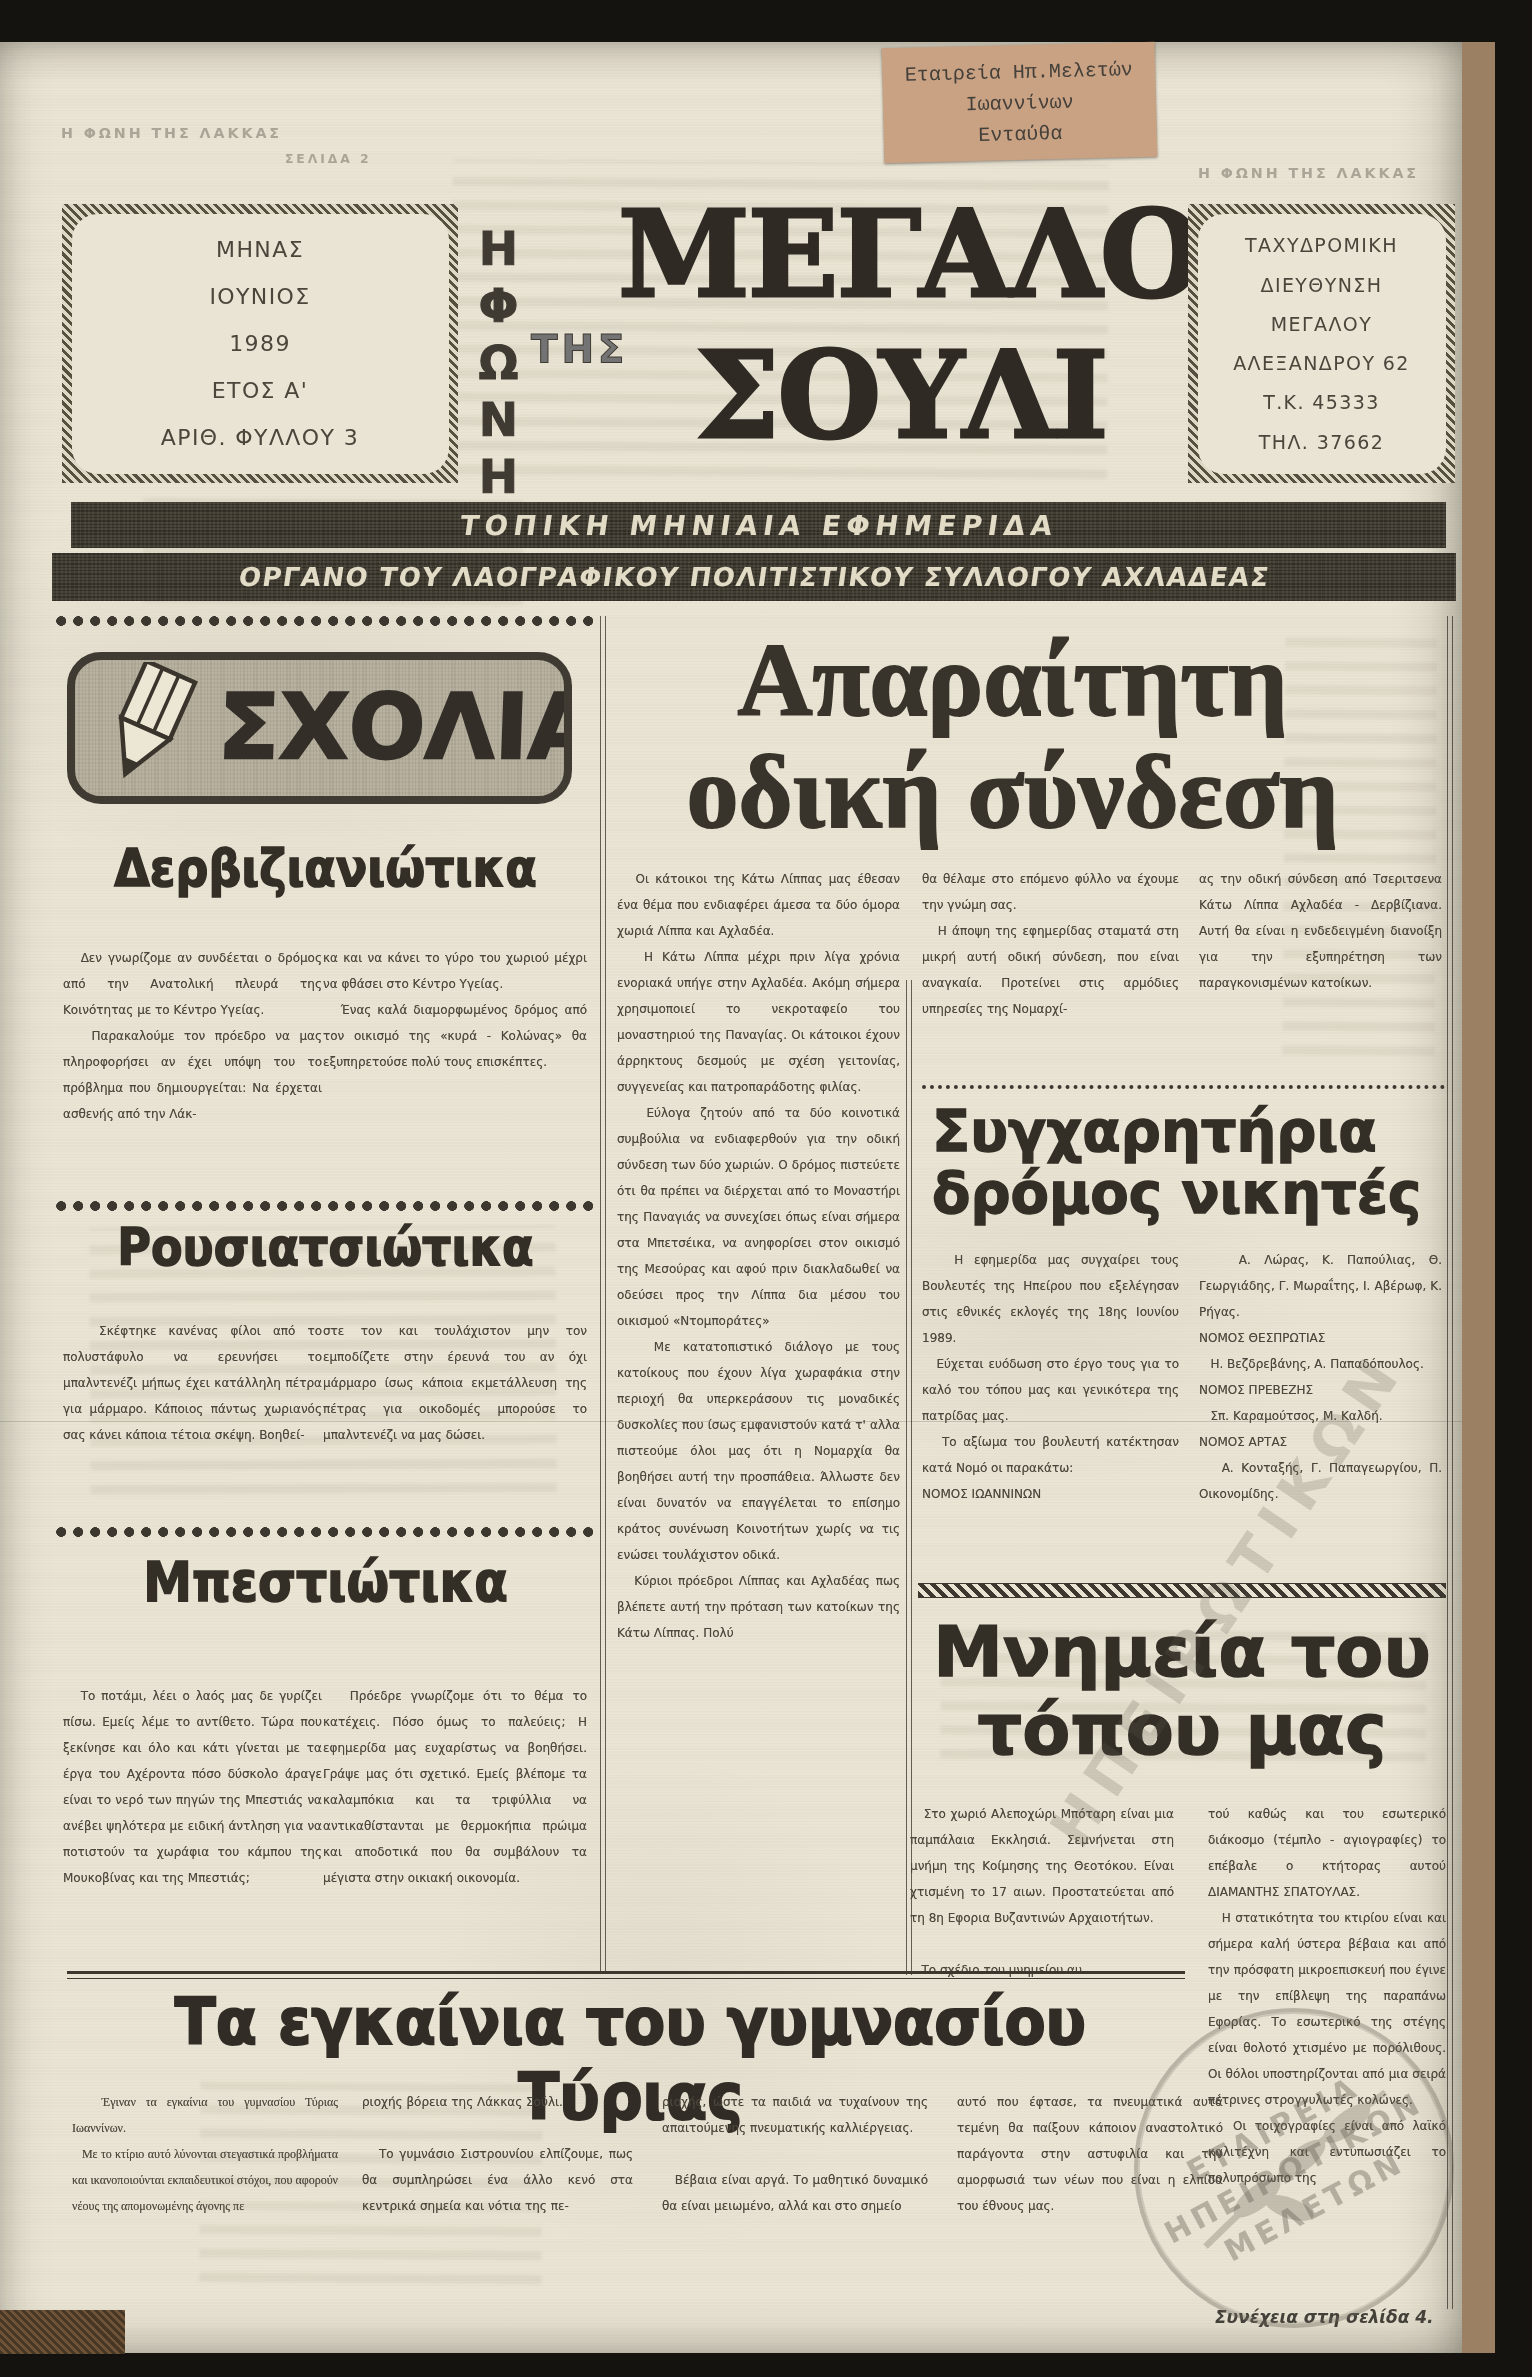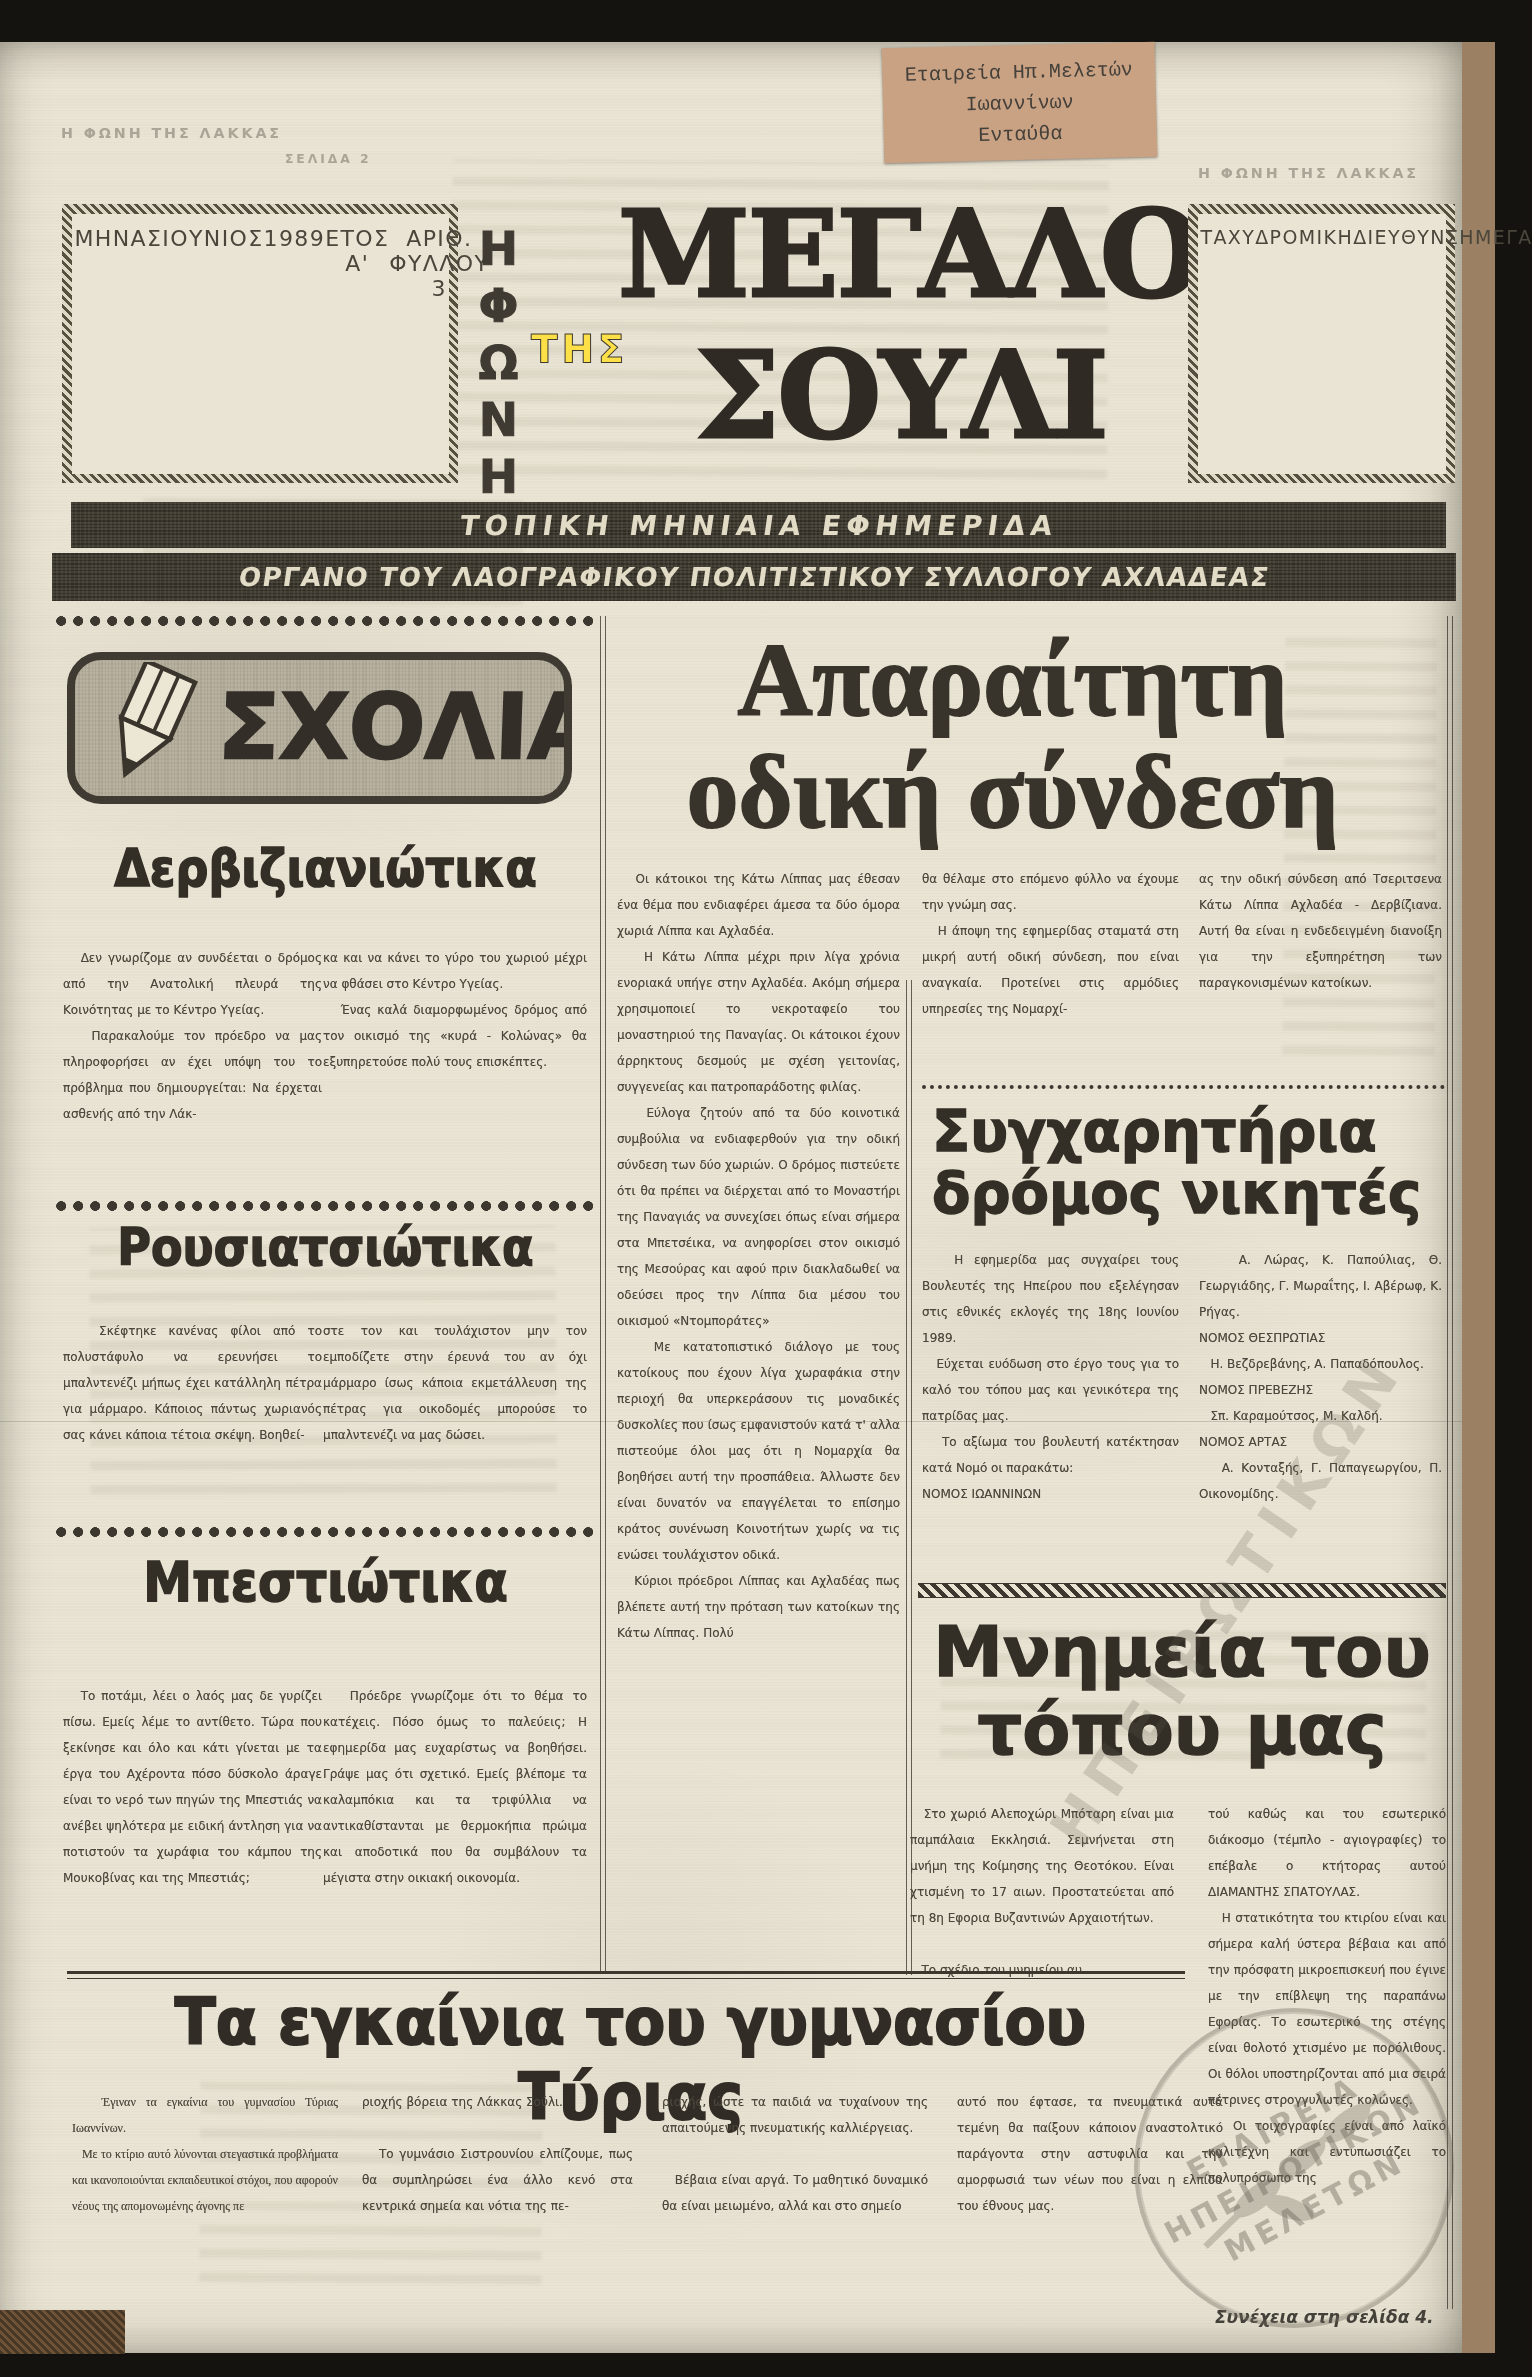--- a/index.html
+++ b/index.html
@@ -27,26 +27,26 @@
   .ghost.light{background:repeating-linear-gradient(0deg, rgba(96,90,78,.08) 0 8.6px, transparent 8.6px 24px);}
   .ghost-txt{position:absolute;color:rgba(96,90,78,.45);font-weight:bold;letter-spacing:2.9px;}
   #fold{position:absolute;left:0;top:1421px;width:1462px;height:1.4px;background:rgba(70,65,55,.20);filter:blur(0.5px);}
   
   #stamp{position:absolute;left:883px;top:45px;width:273px;height:115px;background:#c9a183;
          transform:rotate(-1.4deg);box-shadow:0 1px 2.9px rgba(0,0,0,.4);
          font-family:"Liberation Mono",monospace;color:#44403a;font-size:20px;line-height:31px;
          text-align:center;padding-top:12.4px;}
   
   .box-hatch{position:absolute;background:repeating-linear-gradient(45deg,#55503f 0 2.9px,#ddd8c6 2.9px 6.2px);padding:9.5px;}
-  .box-inner{width:100%;height:100%;background:#e9e4d4;display:flex;flex-direction:row;
+  .box-inner{width:100%;height:100%;background:#e9e4d4;display:flex;flex-direction:column;
              justify-content:space-around;
-             font-size:22px;color:#4b463b;letter-spacing:1.4px;text-align:center;padding:12.4px 2.9px;}
+             font-size:22px;color:#4b463b;letter-spacing:1.4px;text-align:center;padding:12.4px 2.9px;border-radius:26px;}
   #voice-v{position:absolute;left:470px;top:220px;width:57px;font-weight:bold;font-size:47px;line-height:57px;
            color:#3f3a32;text-align:center;white-space:pre-line;-webkit-text-stroke:1px #3f3a32;}
-  #voice-tis{position:absolute;left:531px;top:327px;font-weight:bold;font-size:39px;color:#fde047;
+  #voice-tis{position:absolute;left:531px;top:327px;font-weight:bold;font-size:39px;color:#737373;
              letter-spacing:3.8px;-webkit-text-stroke:1px #3f3a32;}
   .mast-title{position:absolute;left:618px;width:566px;text-align:center;
               font-family:"DejaVu Serif",serif;font-weight:bold;font-size:119px;line-height:1;
               color:#2f2b24;-webkit-text-stroke:2.9px #2f2b24;letter-spacing:-1.9px;}
   .band{position:absolute;display:flex;align-items:center;justify-content:center;
         background:
           repeating-linear-gradient(90deg, rgba(255,255,255,.05) 0 1.9px, transparent 1.9px 4.3px),
           repeating-linear-gradient(0deg, rgba(0,0,0,.28) 0 1.4px, transparent 1.4px 3.3px),
           #433e33;
         color:#e2dbc6;}

